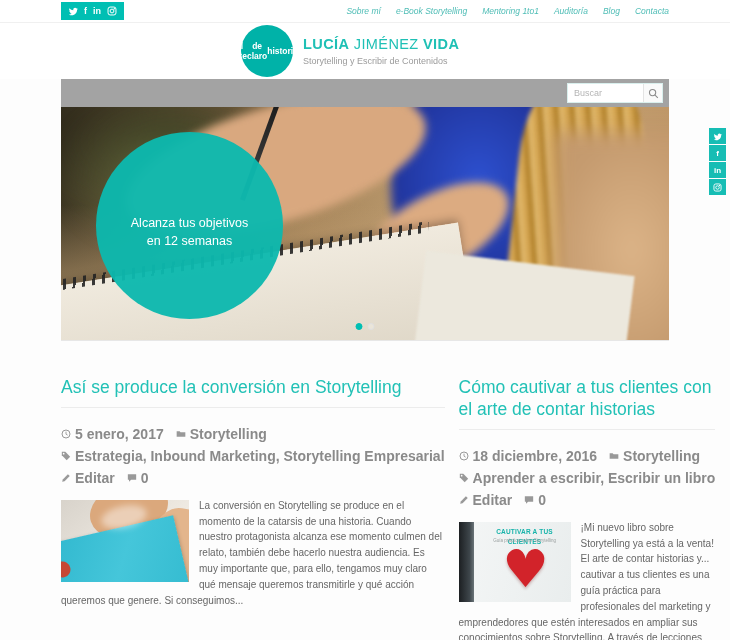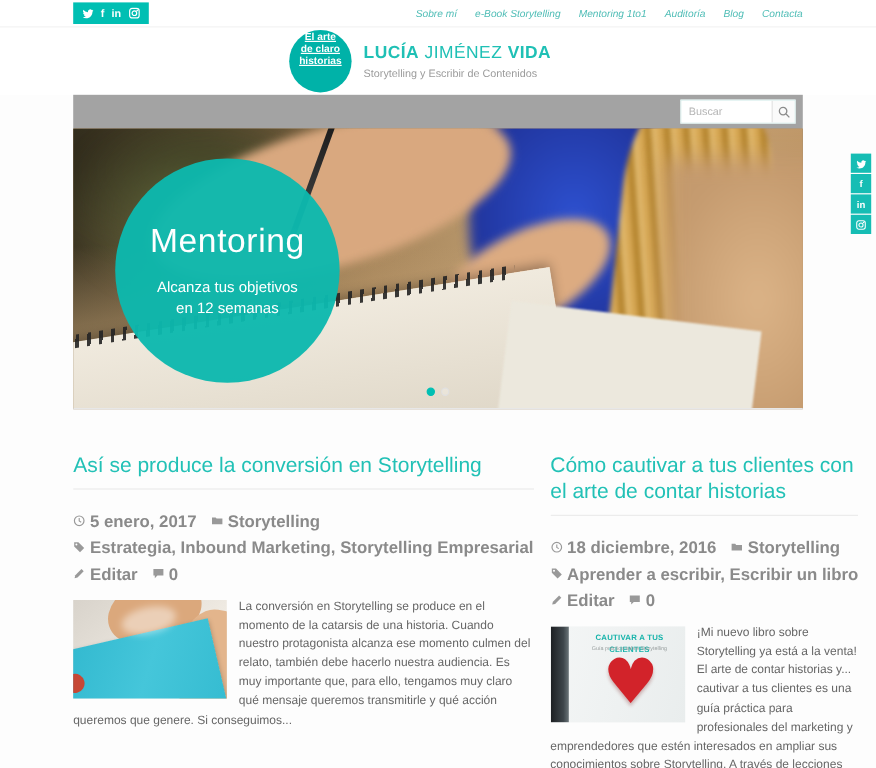--- a/index.html
+++ b/index.html
@@ -13,22 +13,22 @@
   .social-box { background:#00bfb3; height:18px; display:flex; align-items:center; padding:0 7px; gap:6px; }
   .social-box .sicon { color:#fff; font-size:9px; font-weight:bold; line-height:1; display:flex; align-items:center; cursor:pointer; }
   .social-box svg { display:block; }
   .top-nav { display:flex; gap:15px;font-style:italic; }
   .top-nav span { color:#4fbdb6; font-size:8.5px; cursor:pointer; }
 
   
   .header { height:56px; background:#fff; display:flex; align-items:center; }
   .logo-group { display:flex; align-items:center; margin-left:180px; gap:10px; cursor:pointer; }
   .badge { width:52px; height:52px; border-radius:50%; background:#00b2a8; color:#fff;
-    display:flex; flex-direction:column; align-items:center; 
-    font-size:8.5px; font-weight:bold; line-height:1.2; text-align:center;text-decoration:underline; }
+    display:flex; align-items:center; justify-content:center;
+    font-size:8.5px; font-weight:bold; line-height:1.2; text-align:center; }
   .name-line { font-size:14.5px; letter-spacing:.4px; color:#1fc0b5; }
   .name-line .bold { font-weight:bold; }
   .name-line .light { font-weight:normal; }
   .tagline { font-size:9px; color:#9b9b9b; margin-top:4px; }
 
   
   .tealbar { height:28px; background:#a3a3a3; display:flex; align-items:center; justify-content:flex-end; padding-right:6px; }
   .searchbox { background:#fff; height:20px; width:96px; display:flex; align-items:stretch; border:1px solid #d9efed; }
   .searchbox input { border:none; outline:none; flex:1; min-width:0; font-size:9px; color:#555; padding:0 6px;
     font-family:"Liberation Sans","DejaVu Sans",sans-serif; }
@@ -175,21 +175,20 @@
   <div class="layer ph-right"></div>
   <div class="layer ph-arm"></div>
   <div class="layer ph-hand2"></div>
   <div class="layer ph-pen"></div>
   <div class="layer ph-notebook">
       <div class="ph-spiral"></div>
     </div>
   <div class="layer ph-paper2"></div>
 
   <div class="hero-circle">
-    <div class="h-title">Mentoring</div>
     <div class="h-sub">
       <span>Alcanza tus objetivos</span><br>
       <span>en 12 semanas</span>
     </div>
   </div>
 
   <div class="hero-dots">
     <span class="dot active"></span>
     <span class="dot inactive"></span>
   </div>

